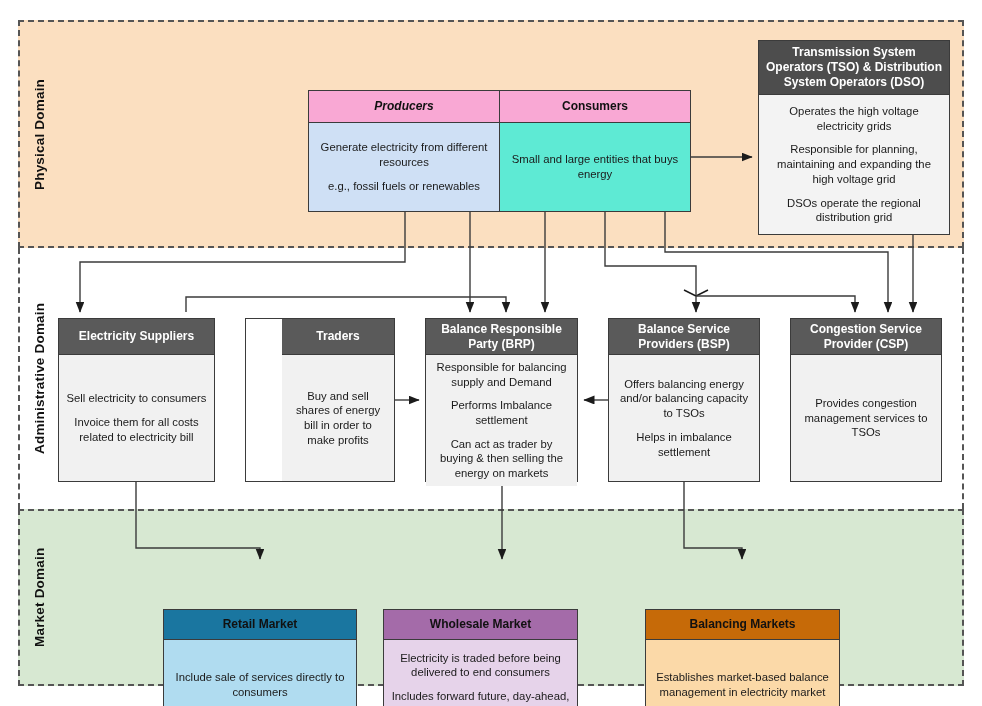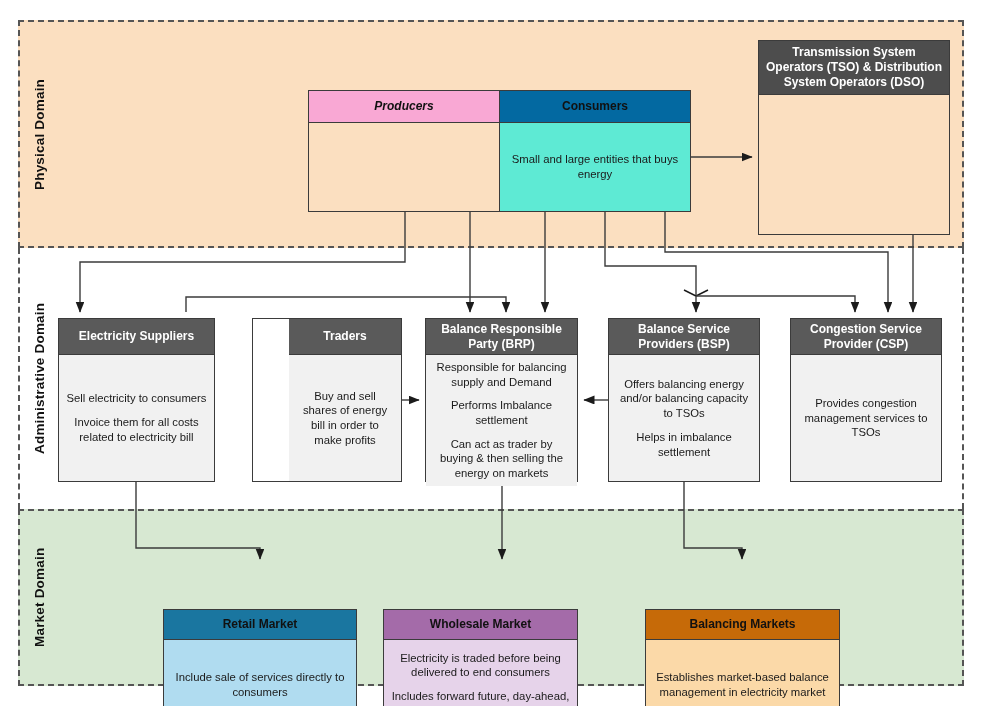--- a/index.html
+++ b/index.html
@@ -25,32 +25,32 @@
         align-items:center;justify-content:center;text-align:center;
         font-size:11.3px;color:#1a1a1a;line-height:1.3;padding:5px 7px;}
   .bdy p{margin:0 0 9px 0;}
   .bdy p:last-child{margin-bottom:0;}
 
   
   #node-producers{left:308px;top:90px;width:192px;height:122px;}
   #node-producers .hdr{background:#f9a8d4;height:32px;font-style:italic;}
   #node-producers .bdy{background:#cfe0f5;}
   #node-consumers{left:499px;top:90px;width:192px;height:122px;}
-  #node-consumers .hdr{background:#0369a1;height:32px;}
+  #node-consumers .hdr{background:#f9a8d4;height:32px;}
   #node-consumers .bdy{background:#5eead4;}
   #node-tso{left:758px;top:40px;width:192px;height:195px;}
   #node-tso .hdr{background:#4d4d4d;color:#fff;height:54px;}
   #node-tso .bdy{background:#f3f3f3;}
 
   
   .adm{top:318px;height:164px;}
   .adm .hdr{background:#5a5a5a;color:#fff;height:36px;}
   .adm .bdy{background:#f1f1f1;}
   #node-suppliers{left:58px;width:157px;}
-  #node-traders{left:252px;width:150px;padding-left:36px;}
+  #node-traders{left:245px;width:150px;padding-left:36px;}
   #node-brp{left:425px;width:153px;}
   #node-bsp{left:608px;width:152px;}
   #node-csp{left:790px;width:152px;}
 
   
   .mkt{top:565px;height:121px;margin-top:44px;}
   .mkt .hdr{height:30px;}
   #node-retail{left:163px;width:194px;}
   #node-retail .hdr{background:#1a76a0;}
   #node-retail .bdy{background:#b0dcf0;}
@@ -117,31 +117,40 @@
       <path d="M136,482 L136,548 L260,548 L260,559" marker-end="url(#ah)"></path>
 
       <path d="M502,482 L502,559" marker-end="url(#ah)"></path>
 
       <path d="M684,482 L684,548 L742,548 L742,559" marker-end="url(#ah)"></path>
     </g>
   </svg>
 
   <div class="node" id="node-producers">
     <div class="hdr">Producers</div>
+    <div class="bdy">
+      <p>Generate electricity from different resources</p>
+      <p>e.g., fossil fuels or renewables</p>
+    </div>
   </div>
 
   <div class="node" id="node-consumers">
     <div class="hdr">Consumers</div>
     <div class="bdy">
       <p>Small and large entities that buys energy</p>
     </div>
   </div>
 
   <div class="node" id="node-tso">
     <div class="hdr">Transmission System Operators (TSO) &amp; Distribution System Operators (DSO)</div>
+    <div class="bdy">
+      <p>Operates the high voltage electricity grids</p>
+      <p>Responsible for planning, maintaining and expanding the high voltage grid</p>
+      <p>DSOs operate the regional distribution grid</p>
+    </div>
   </div>
 
   <div class="node adm" id="node-suppliers">
     <div class="hdr">Electricity Suppliers</div>
     <div class="bdy">
       <p>Sell electricity to consumers</p>
       <p>Invoice them for all costs related to electricity bill</p>
     </div>
   </div>
 

